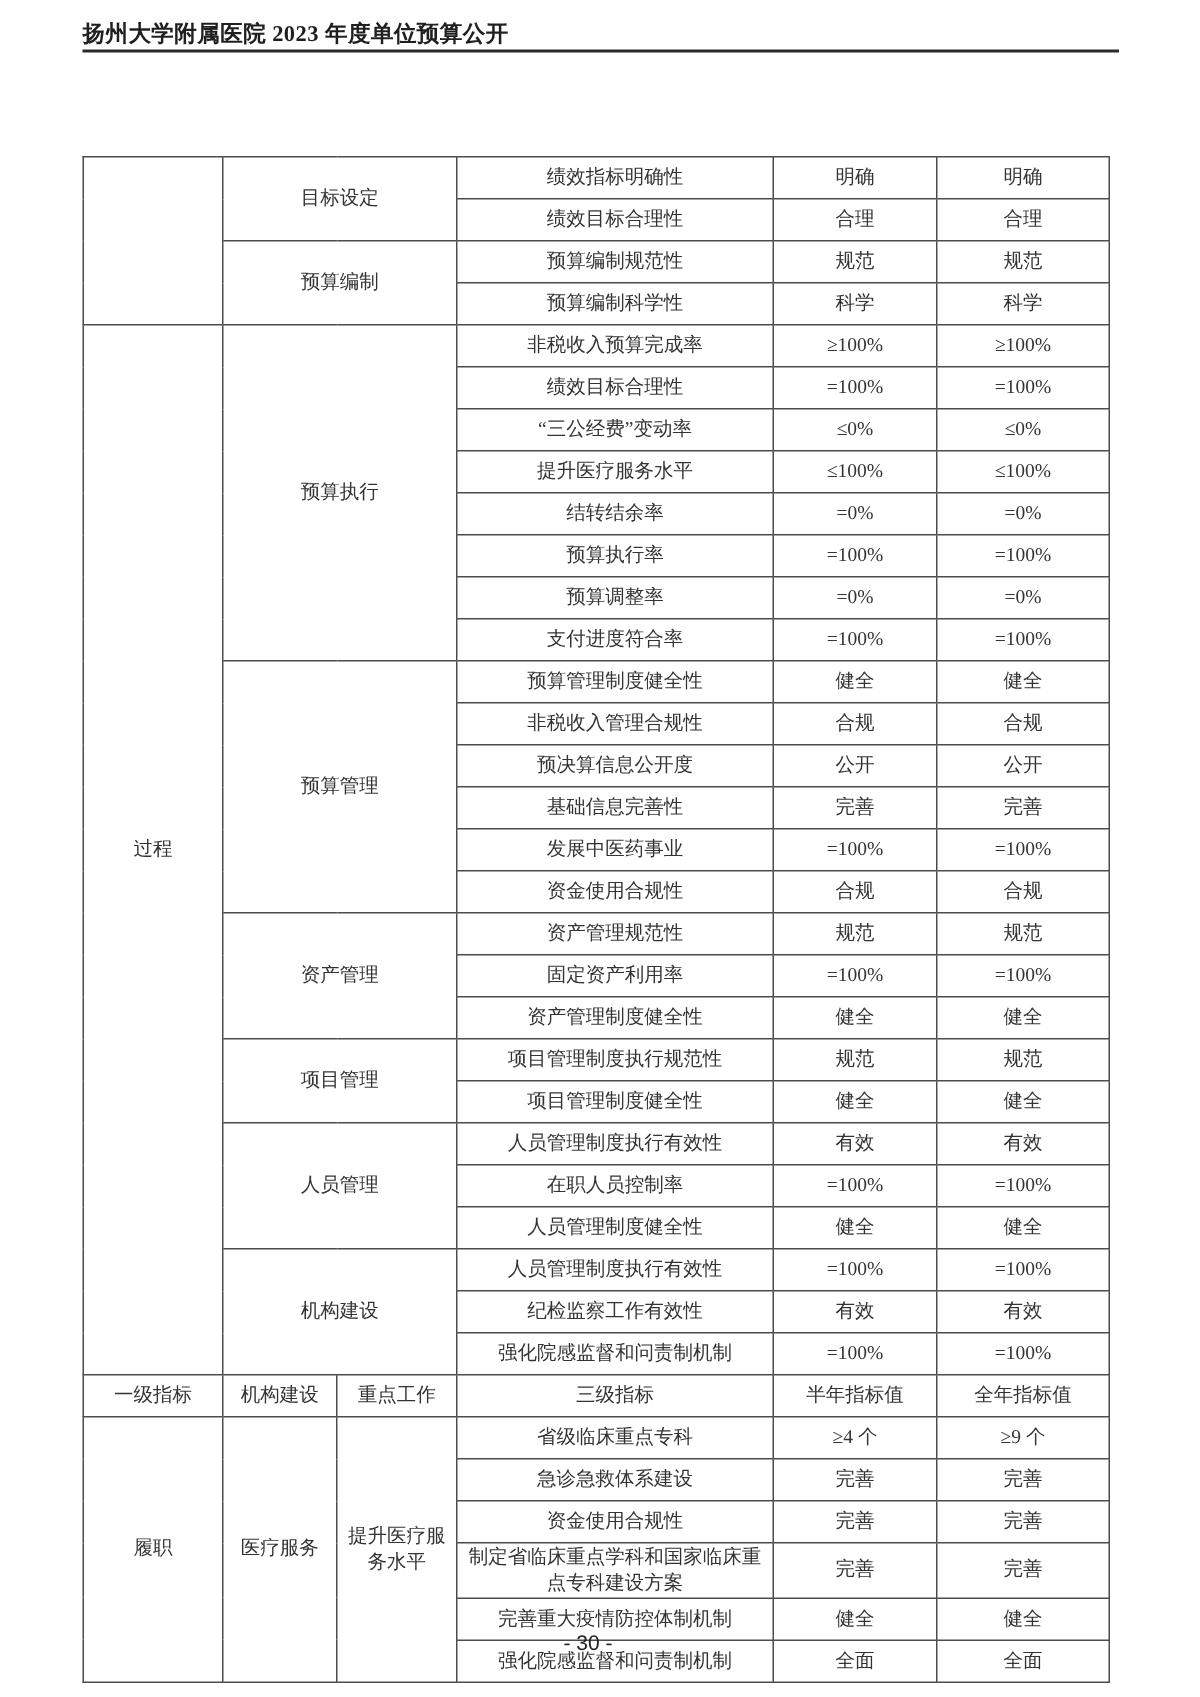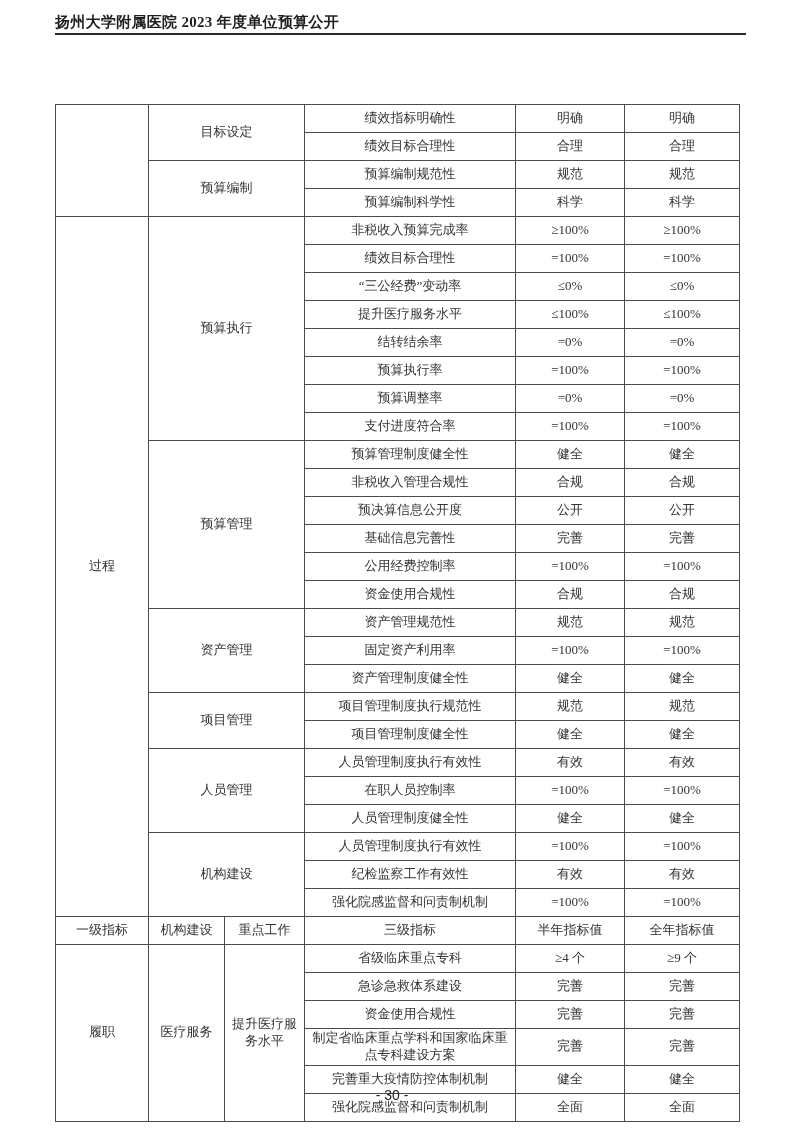--- a/index.html
+++ b/index.html
@@ -134,21 +134,21 @@
       <td>预决算信息公开度</td>
       <td>公开</td>
       <td>公开</td>
     </tr>
     <tr>
       <td>基础信息完善性</td>
       <td>完善</td>
       <td>完善</td>
     </tr>
     <tr>
-      <td>公用经费控制率</td>
+      <td>发展中医药事业</td>
       <td>=100%</td>
       <td>=100%</td>
     </tr>
     <tr>
       <td>资金使用合规性</td>
       <td>合规</td>
       <td>合规</td>
     </tr>
 
     <tr>

